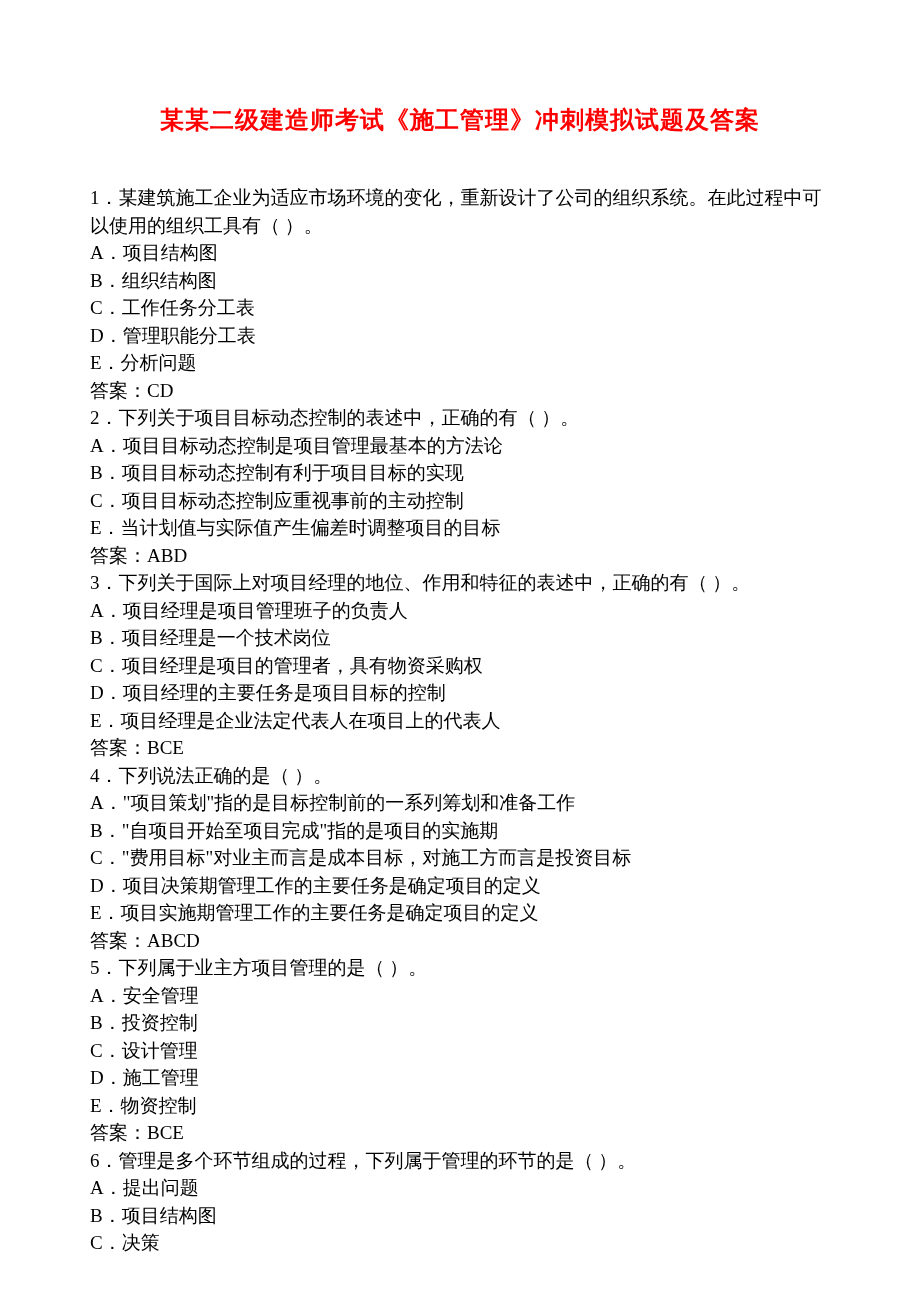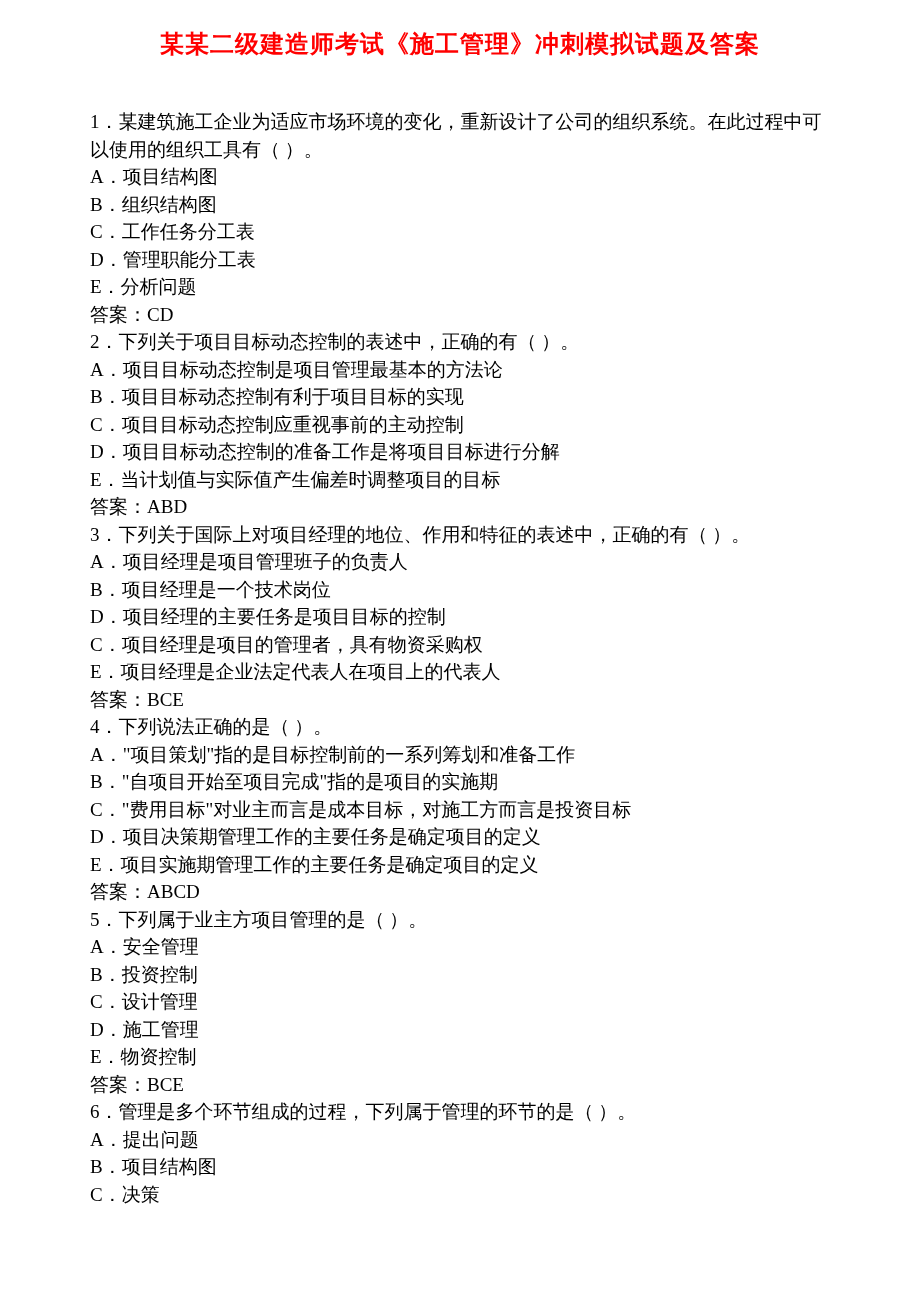--- a/index.html
+++ b/index.html
@@ -3,21 +3,21 @@
   <meta charset="utf-8">
   <style>
     body {
       margin: 0;
       padding: 0;
       background: #ffffff;
       font-family: "SimSun", "宋体", serif;
       width: 920px;
     }
     .page {
-      padding: 28px 90px 40px 90px;
+      padding: 104px 90px 40px 90px;
     }
     .title {
       color: #ff0000;
       font-family: "SimHei", "黑体", sans-serif;
       font-weight: bold;
       font-size: 24px;
       text-align: center;
       margin-bottom: 48px;
       letter-spacing: 1px;
     }
@@ -40,28 +40,27 @@
       <div class="line">A．项目结构图</div>
       <div class="line">B．组织结构图</div>
       <div class="line">C．工作任务分工表</div>
       <div class="line">D．管理职能分工表</div>
       <div class="line">E．分析问题</div>
       <div class="line"><span>答案：</span><span>CD</span></div>
       <div class="line">2．下列关于项目目标动态控制的表述中，正确的有（ ）。</div>
       <div class="line">A．项目目标动态控制是项目管理最基本的方法论</div>
       <div class="line">B．项目目标动态控制有利于项目目标的实现</div>
       <div class="line">C．项目目标动态控制应重视事前的主动控制</div>
-      <div class="line">D．项目目标动态控制的准备工作是将项目目标进行分解</div>
       <div class="line">E．当计划值与实际值产生偏差时调整项目的目标</div>
       <div class="line"><span>答案：</span><span>ABD</span></div>
       <div class="line">3．下列关于国际上对项目经理的地位、作用和特征的表述中，正确的有（ ）。</div>
       <div class="line">A．项目经理是项目管理班子的负责人</div>
       <div class="line">B．项目经理是一个技术岗位</div>
+      <div class="line">C．项目经理是项目的管理者，具有物资采购权</div>
       <div class="line">D．项目经理的主要任务是项目目标的控制</div>
-      <div class="line">C．项目经理是项目的管理者，具有物资采购权</div>
       <div class="line">E．项目经理是企业法定代表人在项目上的代表人</div>
       <div class="line"><span>答案：</span><span>BCE</span></div>
       <div class="line">4．下列说法正确的是（ ）。</div>
       <div class="line">A．"项目策划"指的是目标控制前的一系列筹划和准备工作</div>
       <div class="line">B．"自项目开始至项目完成"指的是项目的实施期</div>
       <div class="line">C．"费用目标"对业主而言是成本目标，对施工方而言是投资目标</div>
       <div class="line">D．项目决策期管理工作的主要任务是确定项目的定义</div>
       <div class="line">E．项目实施期管理工作的主要任务是确定项目的定义</div>
       <div class="line"><span>答案：</span><span>ABCD</span></div>
       <div class="line">5．下列属于业主方项目管理的是（ ）。</div>

